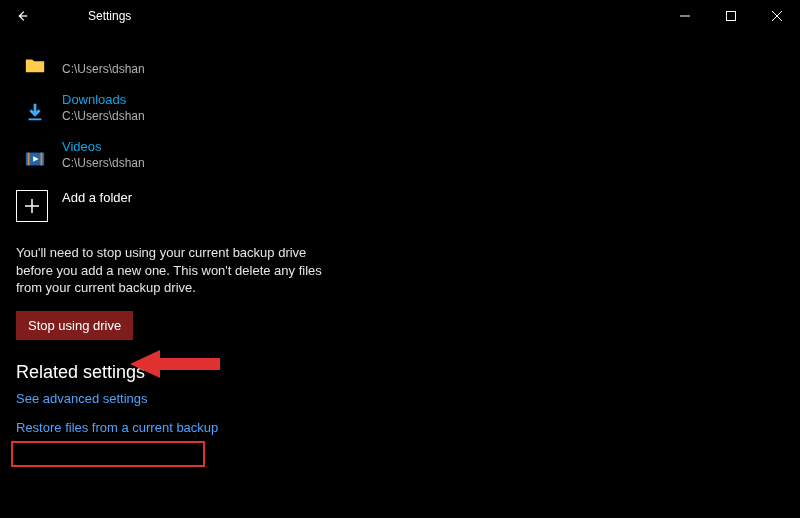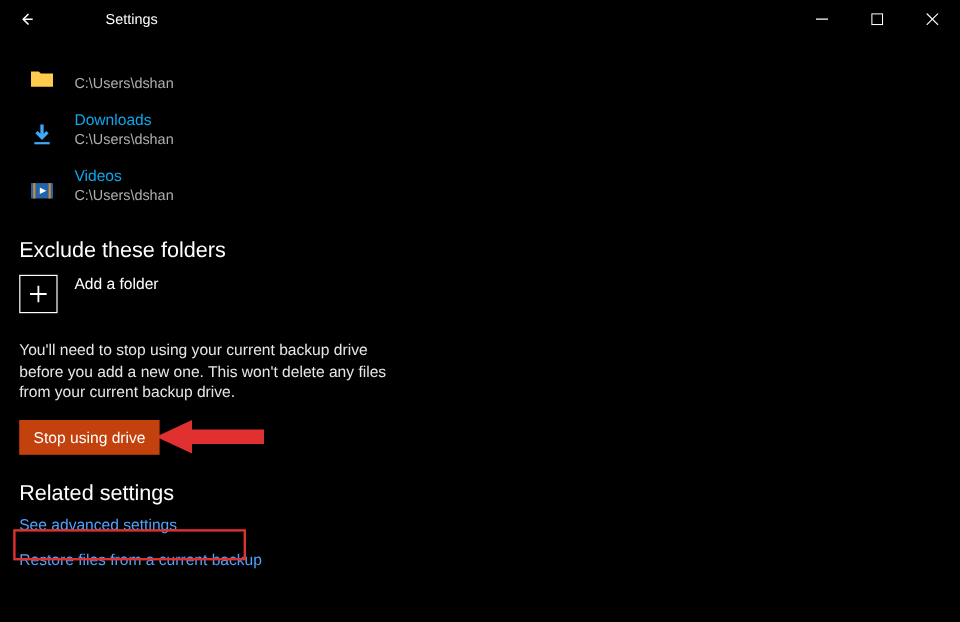--- a/index.html
+++ b/index.html
@@ -47,21 +47,21 @@
   .fname { font-size:13px; color:#0ea5e9; }
   .fpath { font-size:12px; color:#b0b0b0; margin-top:2px; }
   h2 { font-weight:400; font-size:18px; margin-top:18px; }
   .exclude-row { display:flex; align-items:flex-start; gap:14px; margin-top:10px; padding-left:0; }
   .plus-box {
     width:32px; height:32px; border:1.5px solid #fff; display:flex; align-items:center; justify-content:center;
   }
   .plus-box svg { width:14px; height:14px; stroke:#fff; }
   .desc { font-size:13px; color:#e6e6e6; margin-top:6px; max-width:330px; line-height:1.35; }
   .btn-grey {
-    background:#c2410c; color:#fff; border:none; padding:7px 12px; font-size:13px; margin-top:14px; font-family:inherit;
+    background:#7f1d1d; color:#fff; border:none; padding:7px 12px; font-size:13px; margin-top:14px; font-family:inherit;
   }
   .section { margin-top:22px; }
   .link { color:#4da3ff; font-size:13px; display:inline-block; margin-top:8px; }
   .red-arrow {
     position:absolute;
     left:130px; top:348px;
     width:90px; height:32px;
     pointer-events:none;
   }
   .red-box {
@@ -140,21 +140,20 @@
             <polygon points="10,9 16,12 10,15" fill="#fff"></polygon>
           </svg>
       </span>
       <span class="ftext">
         <span class="fname">Videos</span>
         <span class="fpath">C:\Users\dshan</span>
       </span>
     </div>
   </div>
 
-  <h2>Exclude these folders</h2>
   <div class="exclude-row">
     <div class="plus-box">
       <svg viewBox="0 0 14 14">
           <line x1="7" y1="0" x2="7" y2="14" stroke-width="1.5"></line>
           <line x1="0" y1="7" x2="14" y2="7" stroke-width="1.5"></line>
         </svg>
     </div>
     <span>Add a folder</span>
   </div>
 

